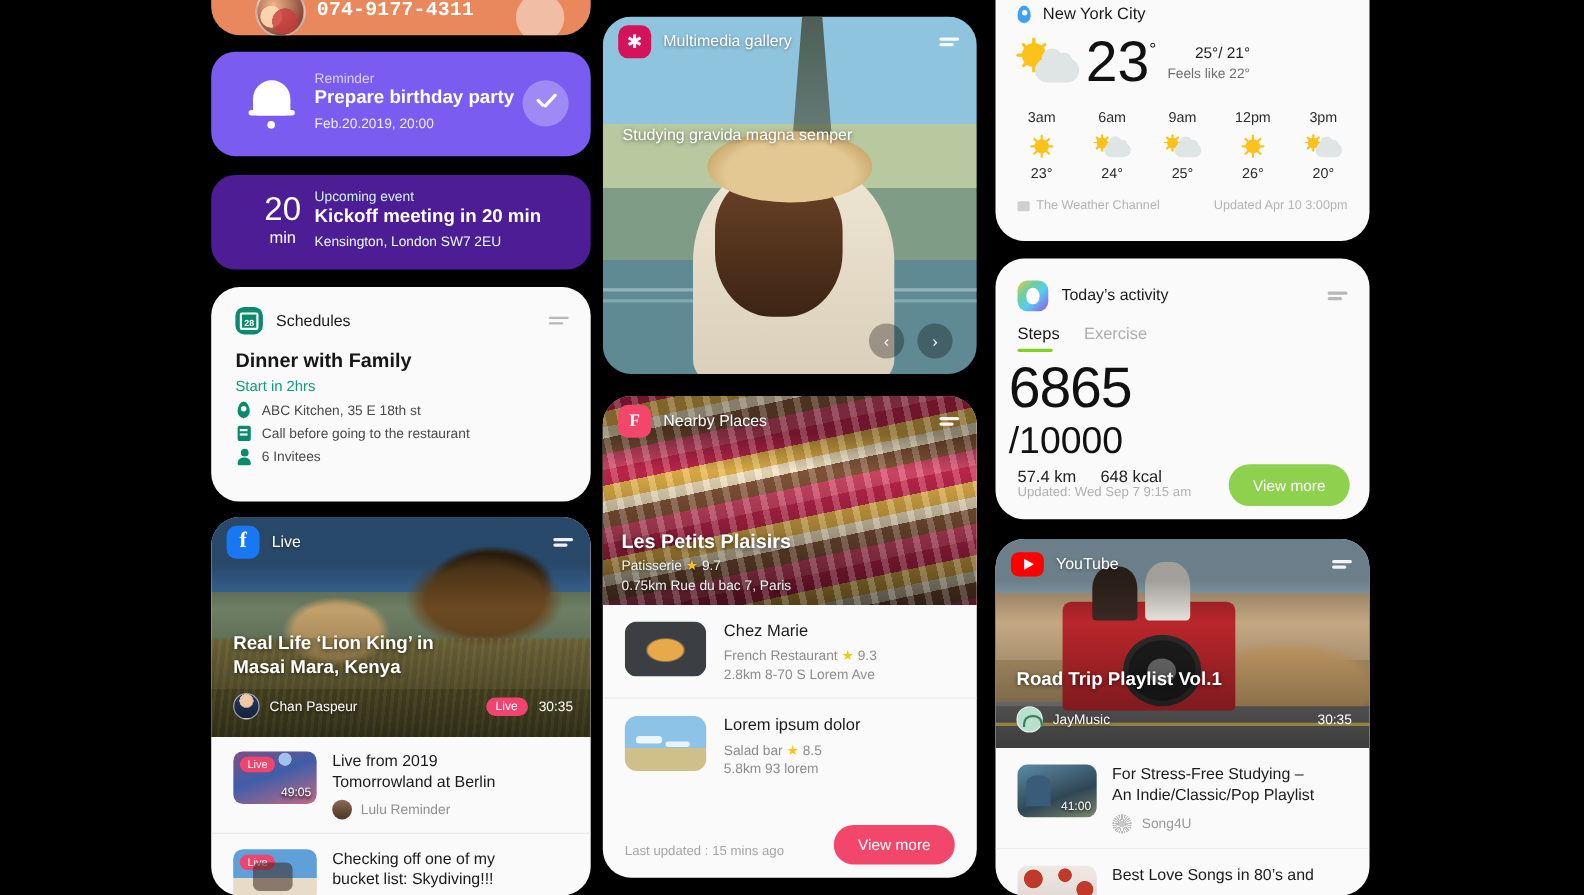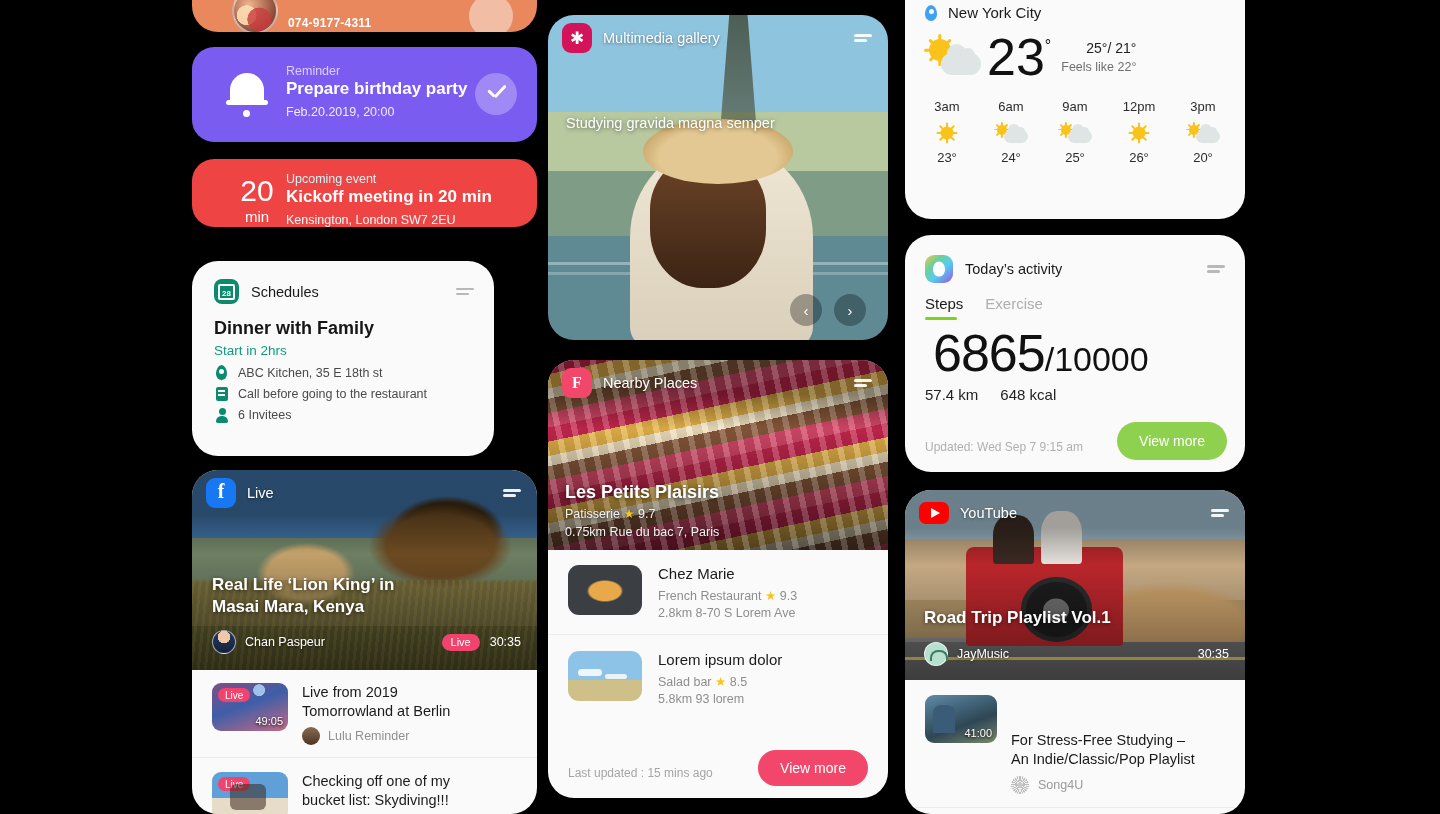--- a/index.html
+++ b/index.html
@@ -23,21 +23,21 @@
   .mhead .mtitle { color:#fff; font-size:14.5px; margin-left:11px;
                    text-shadow:0 1px 3px rgba(0,0,0,.45); }
   .more { margin-left:auto; width:22px; height:14px; position:relative; flex:none; }
   .more:before, .more:after { content:""; position:absolute; left:2px; height:2.5px; border-radius:2px; background:rgba(255,255,255,.92); }
   .more:before { top:3px; width:18px; }
   .more:after  { top:8px; width:13px; }
   .more.dark:before, .more.dark:after { background:#b8b8b8; }
 
   
   .c-orange { left:0; top:-60px; width:345px; height:92px; background:#e8885c; border-radius:26px; }
-  .c-orange .phone { position:absolute; left:96px; top:76px; color:#fff; font-size:12px; font-weight:bold; letter-spacing:.2px; }
+  .c-orange .phone { position:absolute; left:96px; top:60px; color:#fff; font-size:18px; font-weight:bold; letter-spacing:.2px;font-family:Liberation Mono, monospace; }
   .c-orange .av { position:absolute; left:40px; top:48px; width:46px; height:46px; border-radius:50%;
       background:radial-gradient(circle at 35% 35%, #f2b48c, #8c4a3a 70%); border:2px solid rgba(255,255,255,.55); overflow:hidden;}
   .c-orange .av:after{content:"";position:absolute;inset:0;background:
       radial-gradient(circle at 60% 70%, rgba(200,60,60,.8) 0 30%, transparent 31%),
       radial-gradient(circle at 30% 60%, rgba(255,220,180,.9) 0 25%, transparent 26%);}
   .c-orange .chk { position:absolute; right:24px; top:54px; width:44px; height:44px; border-radius:50%; background:rgba(255,255,255,.45); }
 
   
   .c-remind { left:0; top:47px; width:345px; height:95px; background:#7a5cf0; border-radius:22px; }
   .bell { position:absolute; left:34px; top:26px; width:42px; height:44px; }
@@ -47,31 +47,31 @@
   .bell .dot { position:absolute; left:17px; top:37px; width:7px; height:7px; border-radius:50%; background:#fff; }
   .rl { position:absolute; left:94px; color:#fff; }
   .rl.k  { top:17px; font-size:12.5px; color:#d9d0fb; }
   .rl.t  { top:32px; font-size:17px; font-weight:bold; }
   .rl.d  { top:58px; font-size:12.5px; color:#f0ecfe; }
   .c-remind .tick { position:absolute; right:20px; top:26px; width:42px; height:42px; border-radius:50%; background:rgba(255,255,255,.28); }
   .c-remind .tick:before { content:""; position:absolute; left:12px; top:19px; width:9px; height:2.6px; background:#fff; transform:rotate(45deg); border-radius:2px;}
   .c-remind .tick:after  { content:""; position:absolute; left:17px; top:17px; width:16px; height:2.6px; background:#fff; transform:rotate(-47deg); border-radius:2px;}
 
   
-  .c-event { left:0; top:159px; width:345px; height:68px; background:#ef4444; border-radius:22px; }
+  .c-event { left:0; top:159px; width:345px; height:86px; background:#4c1d95; border-radius:22px; }
   .ev-num { position:absolute; left:34px; top:15px; width:62px; text-align:center; }
   .ev-num .n { font-size:30px; color:#fff; font-weight:300; line-height:34px; display:block; }
   .ev-num .u { font-size:15px; color:#fff; display:block; line-height:18px; }
   .el { position:absolute; left:94px; color:#fff; }
   .el.k { top:13px; font-size:12.5px; color:#cdf4f8; }
   .el.t { top:28px; font-size:17px; font-weight:bold; }
   .el.d { top:54px; font-size:12.5px; color:#e6fbfd; }
 
   
-  .c-sched { left:0; top:261px; width:302px; height:195px; background:#fafafa; border-radius:26px; }
+  .c-sched { left:0; top:261px; width:345px; height:195px; background:#fafafa; border-radius:26px; }
   .sc-head { display:flex; align-items:center; padding:18px 18px 0 22px; }
   .ic-cal { width:25px; height:25px; border-radius:8px; background:#0c8a6e; position:relative; flex:none;}
   .ic-cal:before{content:"";position:absolute;left:4px;right:4px;top:5px;bottom:4px;border:2px solid #fff;border-radius:2px;}
   .ic-cal span{position:absolute;inset:0;display:flex;align-items:center;justify-content:center;color:#fff;font-size:8px;font-weight:bold;padding-top:3px;}
   .sc-head .h { font-size:14.5px; color:#1a1a1a; margin-left:12px; }
   .sc-title { padding:14px 22px 0; font-size:18px; font-weight:bold; color:#161616; }
   .sc-sub { padding:4px 22px 0; font-size:13.5px; color:#0f9c7c; }
   .sc-row { display:flex; align-items:center; padding:7px 22px 0; font-size:12.5px; color:#4a4a4a; }
   .sc-row .gi { width:15px; margin-right:9px; flex:none; display:flex; justify-content:center; }
   .pin { width:11px; height:15px; background:#0c8a6e; border-radius:50% 50% 50% 50%/60% 60% 40% 40%; position:relative;}
@@ -228,21 +228,21 @@
   .ahead { display:flex; align-items:center; padding:20px 18px 0 20px; }
   .ic-health { width:28px; height:28px; border-radius:9px; flex:none; position:relative;
      background:linear-gradient(135deg,#f2c94c 0%,#6fcf97 30%,#56ccf2 58%,#9b51e0 100%);}
   .ic-health:after{content:"";position:absolute;left:50%;top:50%;width:12px;height:15px;transform:translate(-50%,-50%);
      background:#fff;border-radius:50% 50% 45% 45%;}
   .ahead .h { font-size:14.5px; color:#1a1a1a; margin-left:12px; }
   .atabs { display:flex; padding:12px 0 0 20px; gap:22px; }
   .atab { font-size:15px; color:#aeaeae; padding-bottom:8px; position:relative; }
   .atab.on { color:#1a1a1a; }
   .atab.on:after { content:""; position:absolute; left:0; right:6px; bottom:0; height:3px; border-radius:2px; background:#7ed321; }
-  .asteps { padding:4px 0 0 28px; display:flex; align-items:baseline; }
+  .asteps { padding:4px 0 0 12px; display:flex; align-items:baseline;flex-direction:column; }
   .asteps .big { font-size:52px; font-weight:300; color:#111; line-height:58px; letter-spacing:-1px;}
   .asteps .goal { font-size:34px; font-weight:300; color:#111; }
   .astats { padding:4px 0 0 20px; font-size:15px; color:#222; display:flex; gap:22px; }
   .afoot { position:absolute; left:0; right:0; bottom:0; height:62px; }
   .afoot .upd { position:absolute; left:20px; bottom:18px; font-size:12px; color:#b0b0b0; }
   .btn-green { position:absolute; right:18px; bottom:12px; background:#8ed14f; color:#fff;
       font-size:14px; padding:11px 22px; border-radius:20px; border:none; }
 
   
   .c-yt { left:0; top:490px; width:340px; height:324px; background:#fafafa; border-radius:26px; }
@@ -270,21 +270,21 @@
   .yrow + .yrow { border-top:1px solid #ececec; margin-top:13px; padding-top:15px; }
   .ythumb { width:72px; height:48px; border-radius:9px; flex:none; position:relative; overflow:hidden; }
   .ythumb.a { background:linear-gradient(160deg,#5d8ba8,#2f4654 60%,#7d8a6e);}
   .ythumb.a:after{content:"";position:absolute;left:8px;top:10px;width:22px;height:28px;border-radius:8px 8px 0 0;background:#3b5c78;}
   .ythumb.b { background:linear-gradient(180deg,#efe9e4,#d9cfc8);}
   .ythumb.b:after{content:"";position:absolute;inset:0;background:
       radial-gradient(circle at 20% 25%, #c0392b 0 12%, transparent 13%),
       radial-gradient(circle at 60% 18%, #c0392b 0 10%, transparent 11%),
       radial-gradient(circle at 85% 45%, #c0392b 0 11%, transparent 12%),
       radial-gradient(circle at 35% 70%, #c0392b 0 10%, transparent 11%);}
-  .ymeta { margin-left:14px;margin-top:36px; }
+  .ymeta { margin-left:14px; }
   .ymeta .t { font-size:14.5px; color:#1b1b1b; line-height:19px; }
   .ymeta .b { display:flex; align-items:center; margin-top:7px; }
   .ymeta .ch { width:18px; height:18px; border-radius:50%; flex:none;
       background:radial-gradient(circle, #c9c9c9 0 22%, transparent 23%), repeating-conic-gradient(#bdbdbd 0 8deg, #f0f0f0 8deg 16deg);}
   .ymeta .nm2 { font-size:12.5px; color:#9a9a9a; margin-left:9px; }
 </style>
 </head>
 <body>
 
 <div class="stage">
@@ -553,20 +553,27 @@
                   <i></i>
                   <i></i>
                   <span class="core"></span>
                 </span>
                 <span class="c"></span>
               </span>
             </div>
           <div class="tv">20°</div>
         </div>
       </div>
+      <div class="wfoot">
+        <div class="src">
+          <span class="box"></span>
+          <span>The Weather Channel</span>
+        </div>
+        <div class="upd">Updated Apr 10  3:00pm</div>
+      </div>
     </div>
 
     <div class="card c-act">
       <div class="ahead">
         <div class="ic-health"></div>
         <div class="h">Today’s activity</div>
         <div class="more dark"></div>
       </div>
       <div class="atabs">
         <div class="atab on">Steps</div>

